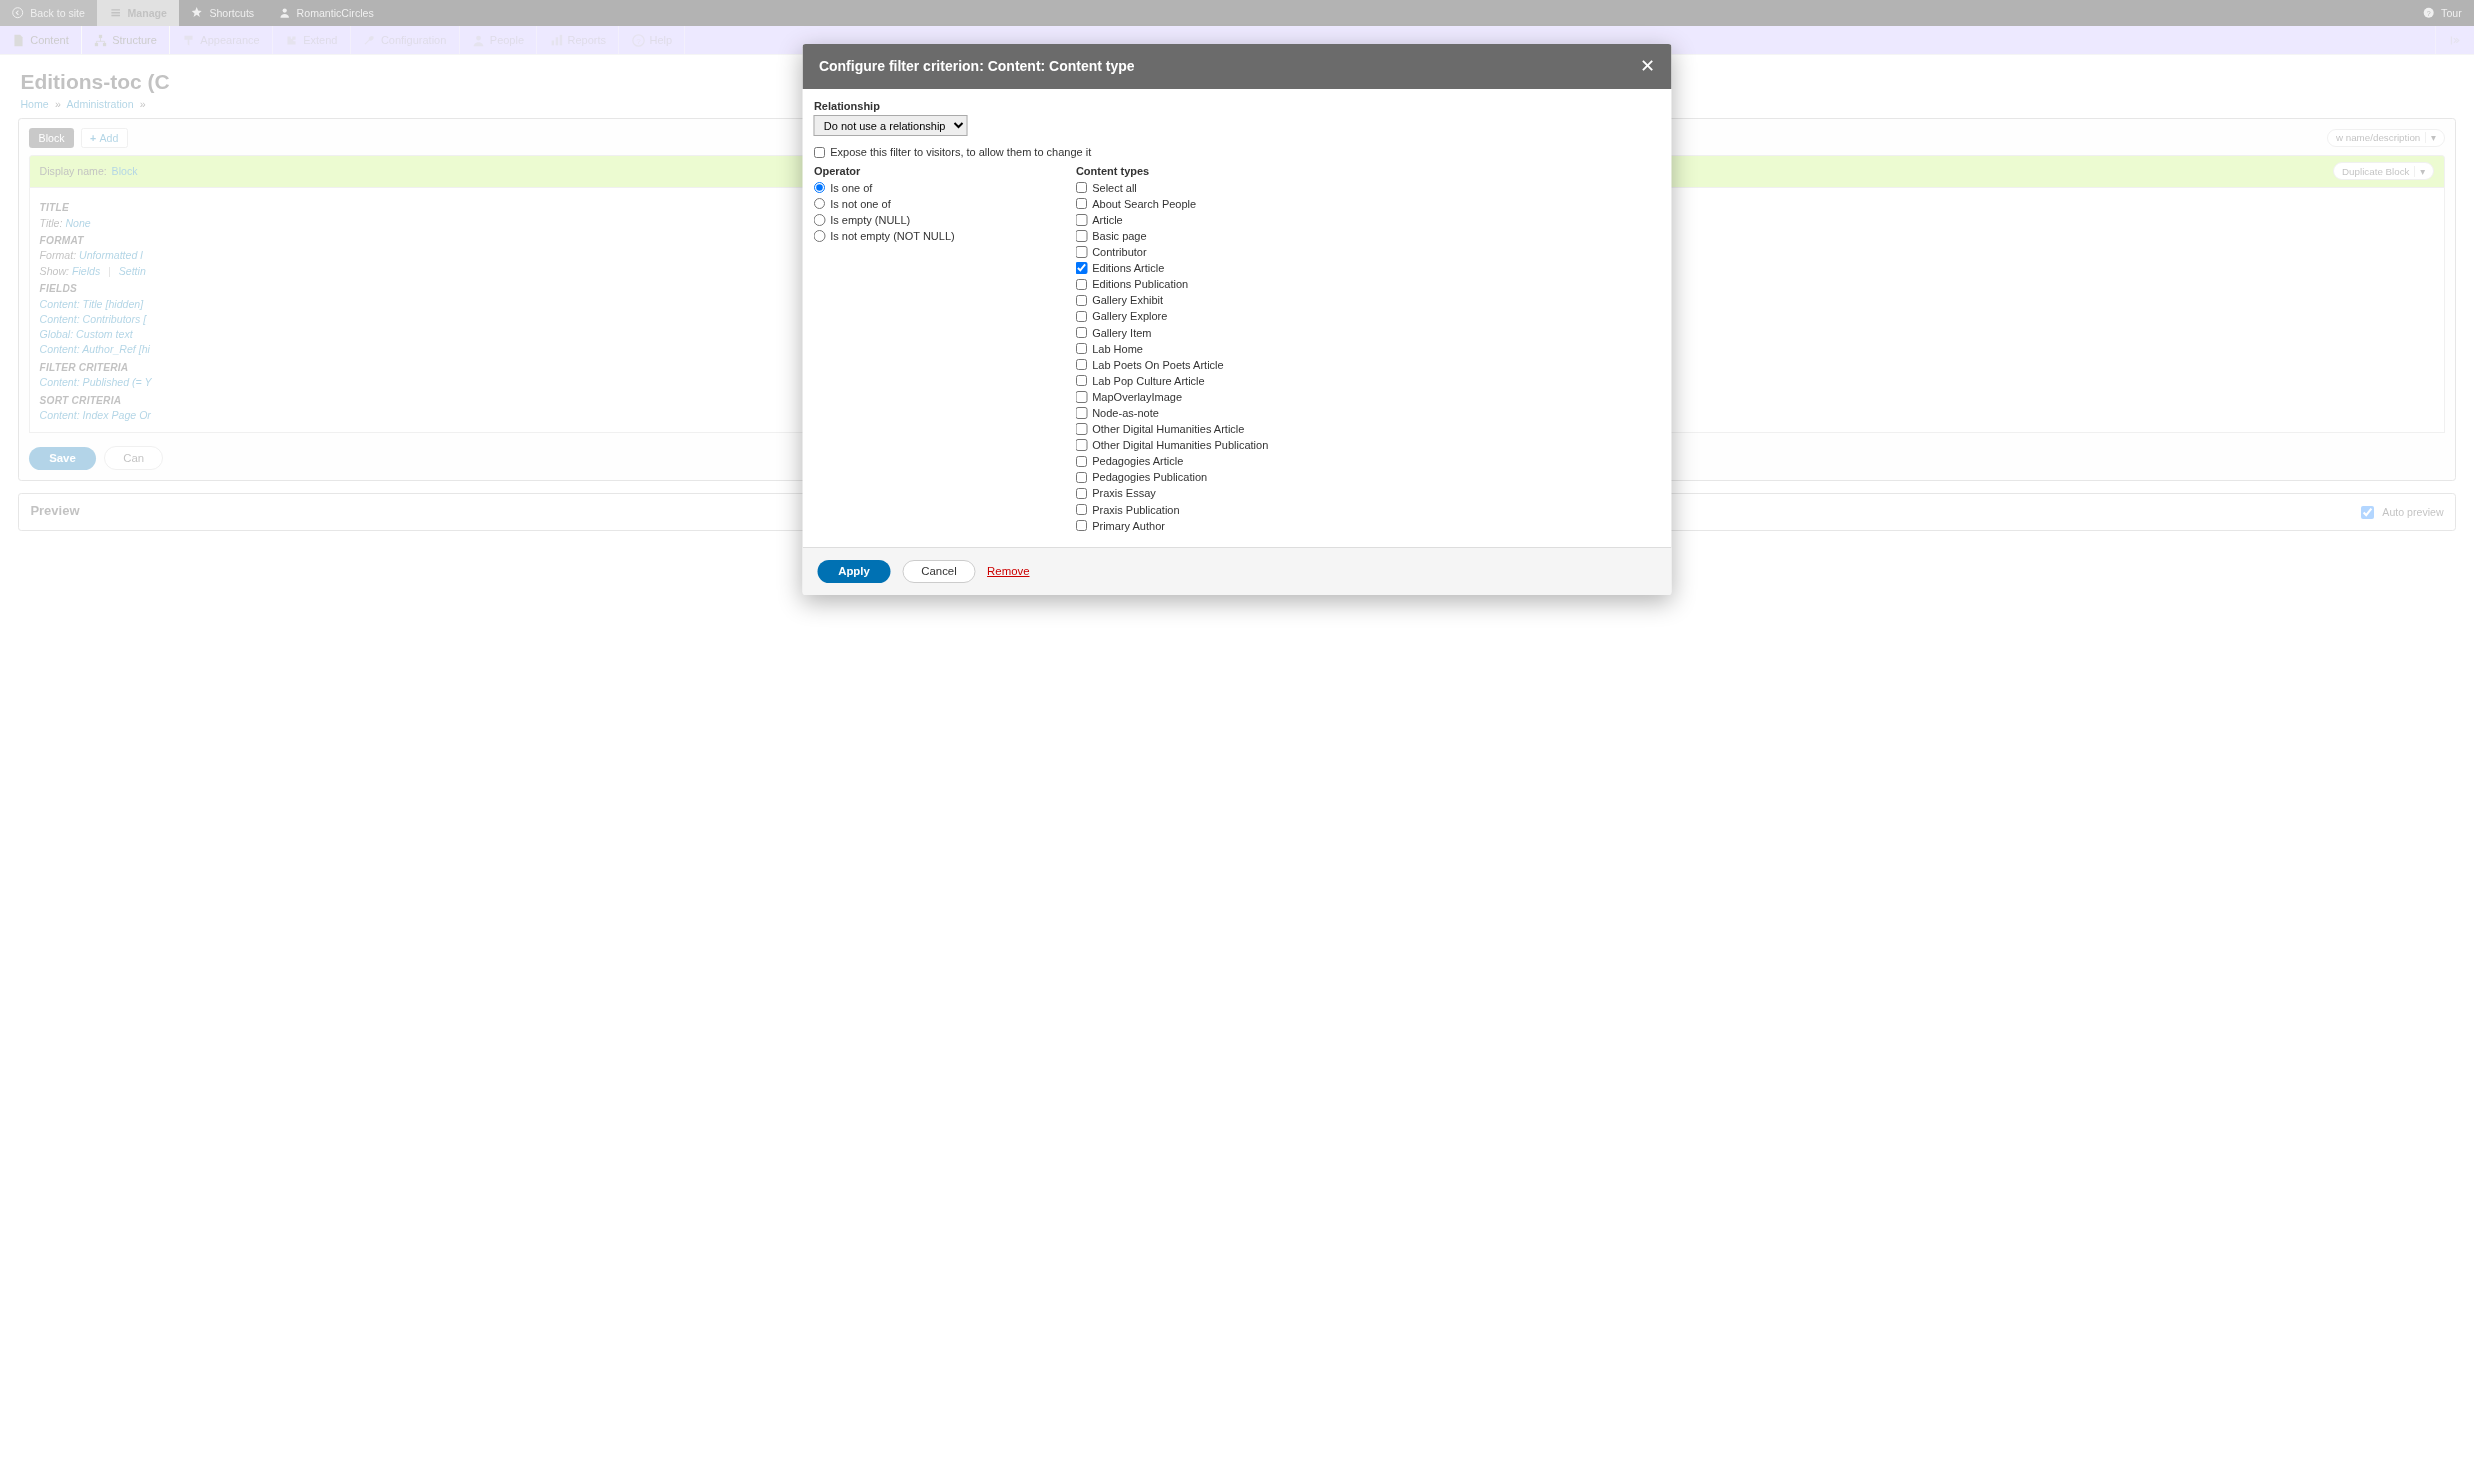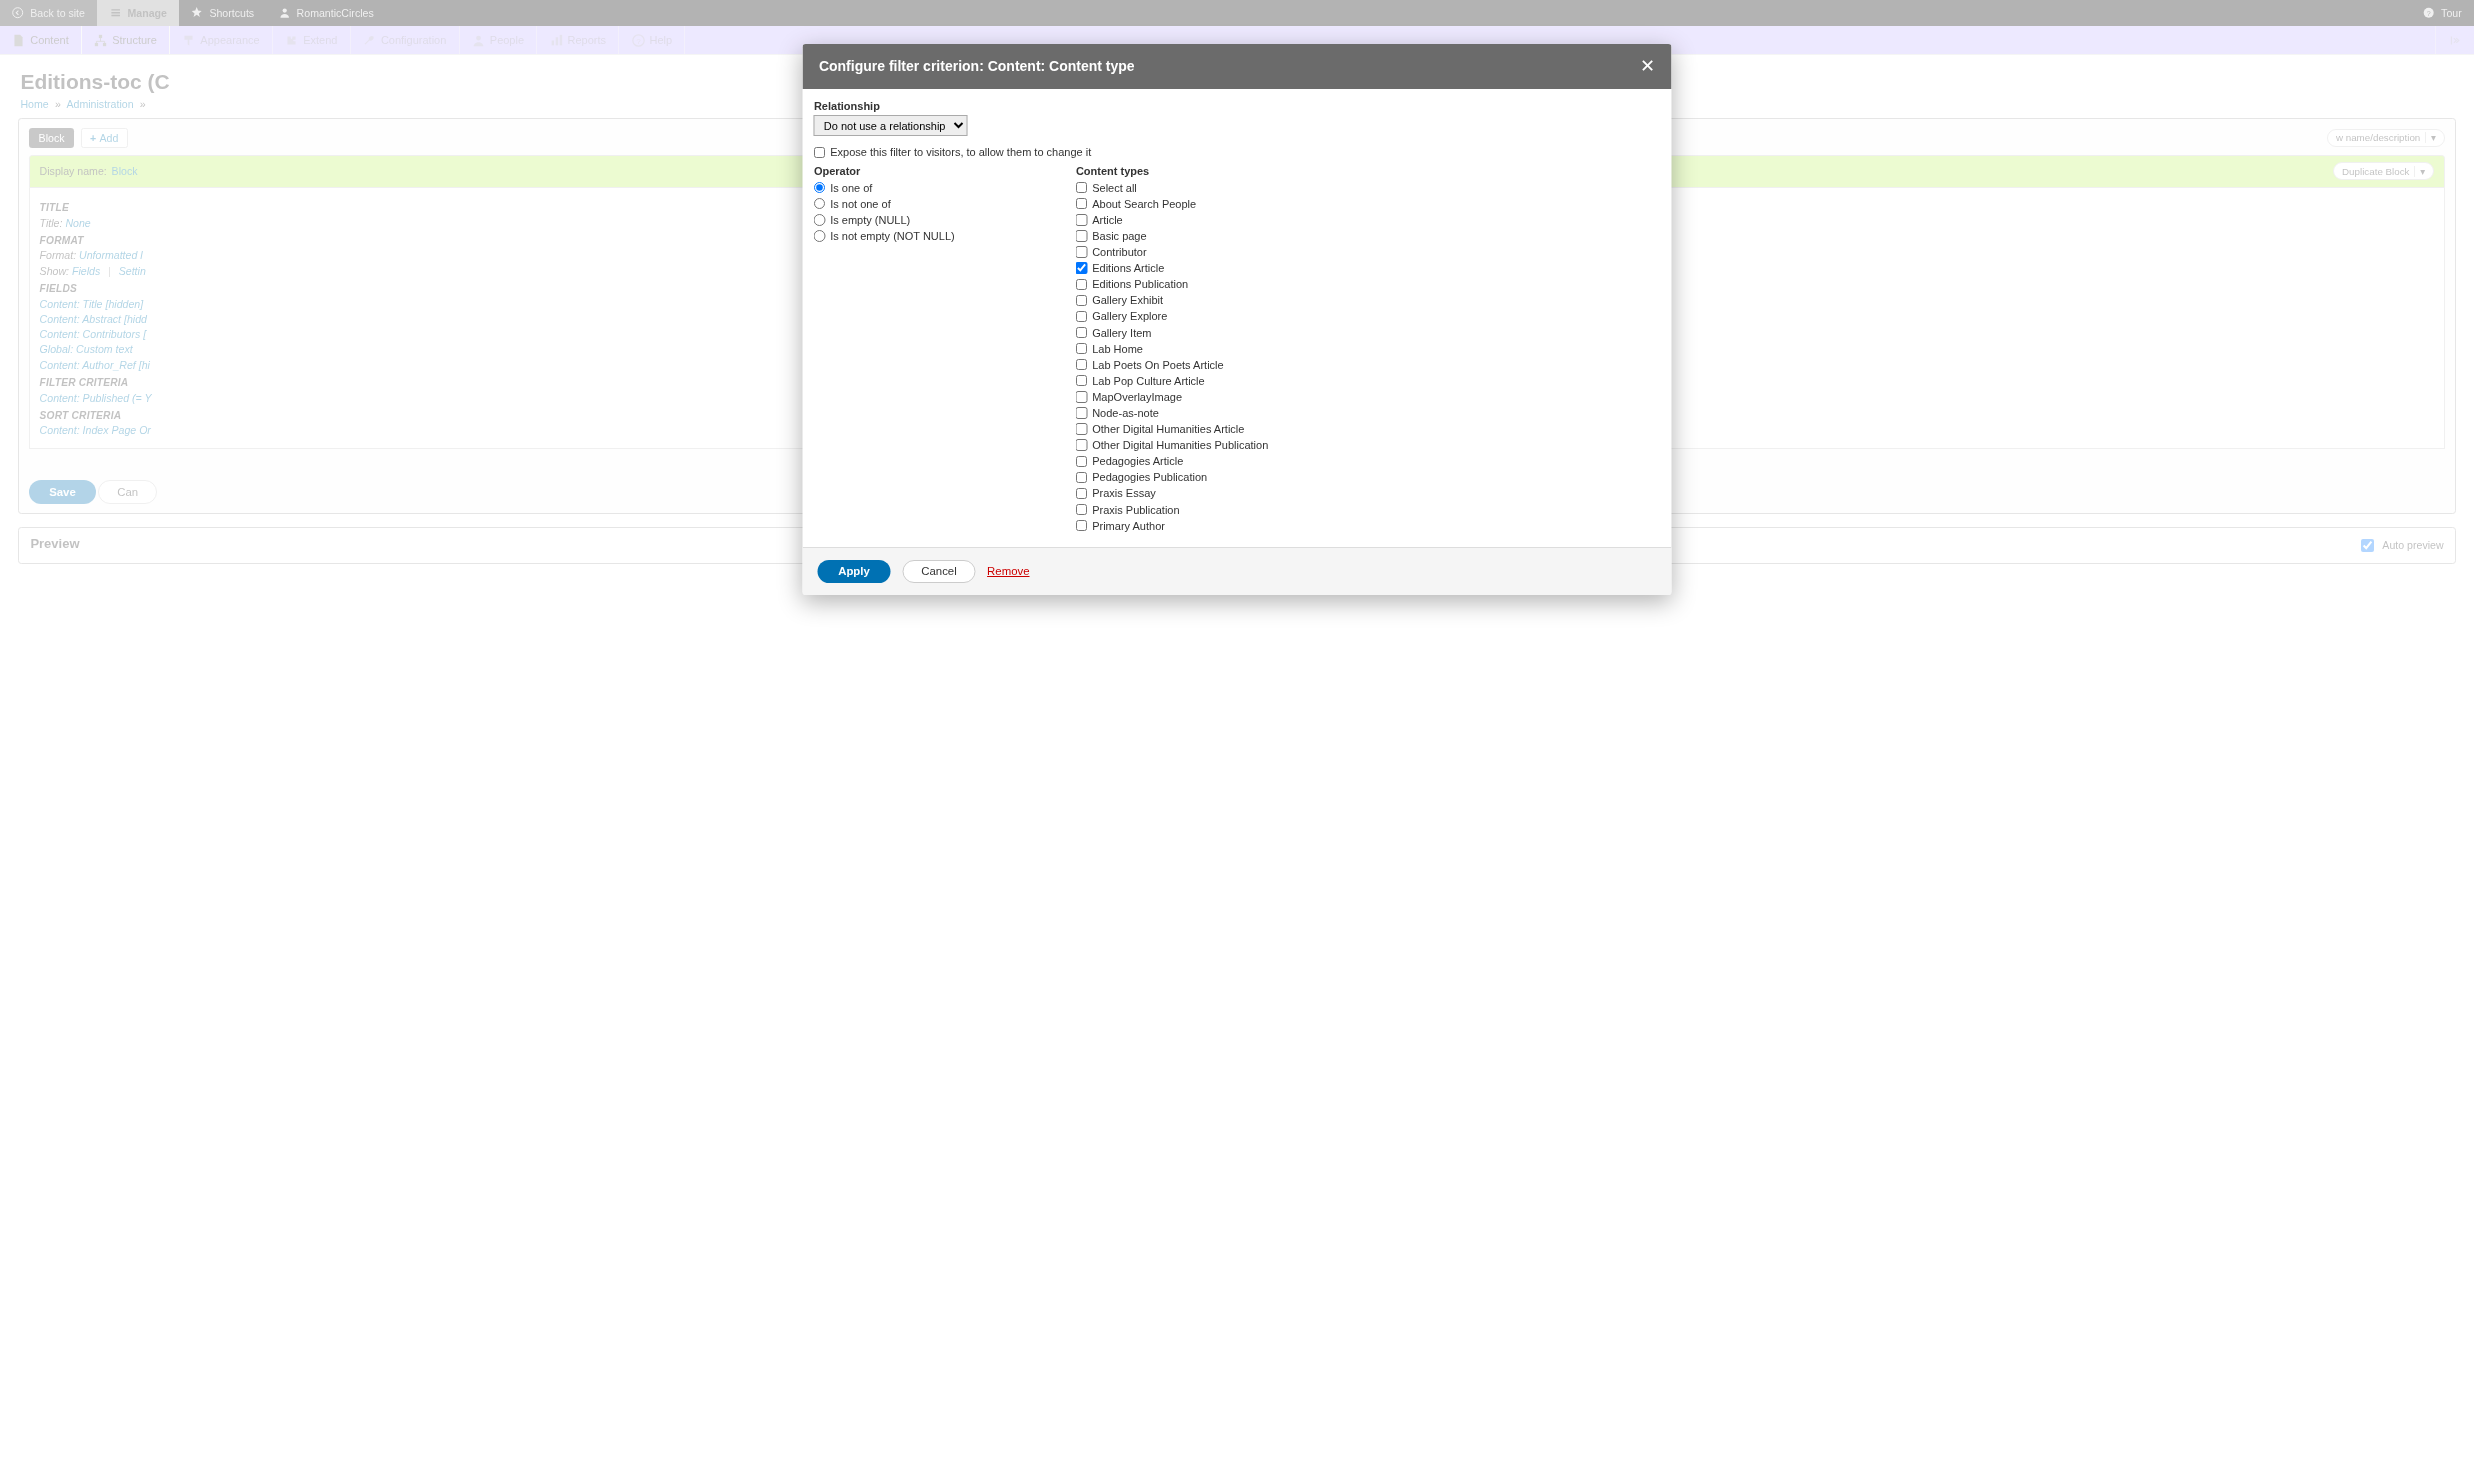--- a/index.html
+++ b/index.html
@@ -39,21 +39,21 @@
     .display-name-row { display: flex; align-items: center; border: 0.8px solid #ccc; border-radius: 3.3px 3.3px 0 0; padding: 6.5px 9.8px; font-size: 10.6px; justify-content: space-between; background: #bef264; gap: 16px; }
     .display-name-row .left { display: flex; gap: 4.9px; }
     .display-name-row .val { color: #0073aa; }
 
     .columns { border: 0.8px solid #ccc; border-top: none; padding: 8.2px 9.8px; background: #fff; font-style: italic; }
     .section-heading { font-size: 10.2px; font-weight: bold; color: #333; margin: 6.5px 0 3.3px; letter-spacing: 0.2px; }
     .section-line { font-size: 10.6px; color: #333; margin: 3.3px 0; }
     .section-line a, .section-line .lk { color: #0073aa; }
     .pipe { color: #999; padding: 0 4.9px; }
 
-    .actions-row { margin-top: 31px; display: flex; gap: 2px; }
+    .actions-row { margin-top: 13px; display: flex; gap: 8px; align-items: center; }
     .btn-blue-rounded { background: #0071b3; color: #fff; border-radius: 14.7px; padding: 5.7px 20.4px; font-size: 11.4px; font-weight: bold; border: none; }
     .btn-gray-rounded { background: #fff; color: #333; border-radius: 14.7px; padding: 4.9px 18px; font-size: 11.4px; border: 0.8px solid #ccc; }
 
     .preview-wrap { margin: 12.3px 18px 0; border: 0.8px solid #aaa; border-radius: 3.3px; padding: 8.2px 11.4px; display: flex; justify-content: space-between; }
     .preview-wrap h3 { margin: 0; font-size: 13px; font-weight: bold; }
     .auto-prev { font-size: 10.6px; display: flex; align-items: center; gap: 4.9px; }
 
     
     .dim { position: fixed; inset: 0; background: rgba(255,255,255,0.7); }
 
@@ -231,21 +231,20 @@
     </div>
     <div class="section-line">
       <span>Show:</span>
       <span class="lk">Fields</span>
       <span class="pipe">|</span>
       <span class="lk">Settin</span>
     </div>
 
     <div class="section-heading">FIELDS</div>
     <div class="section-line"><span class="lk">Content: Title [hidden]</span></div>
-    <div class="section-line"><span class="lk">Content: Abstract [hidd</span></div>
     <div class="section-line"><span class="lk">Content: Contributors [</span></div>
     <div class="section-line"><span class="lk">Global: Custom text</span></div>
     <div class="section-line"><span class="lk">Content: Author_Ref [hi</span></div>
 
     <div class="section-heading">FILTER CRITERIA</div>
     <div class="section-line"><span class="lk">Content: Published (= Y</span></div>
 
     <div class="section-heading">SORT CRITERIA</div>
     <div class="section-line"><span class="lk">Content: Index Page Or</span></div>
   </div>

